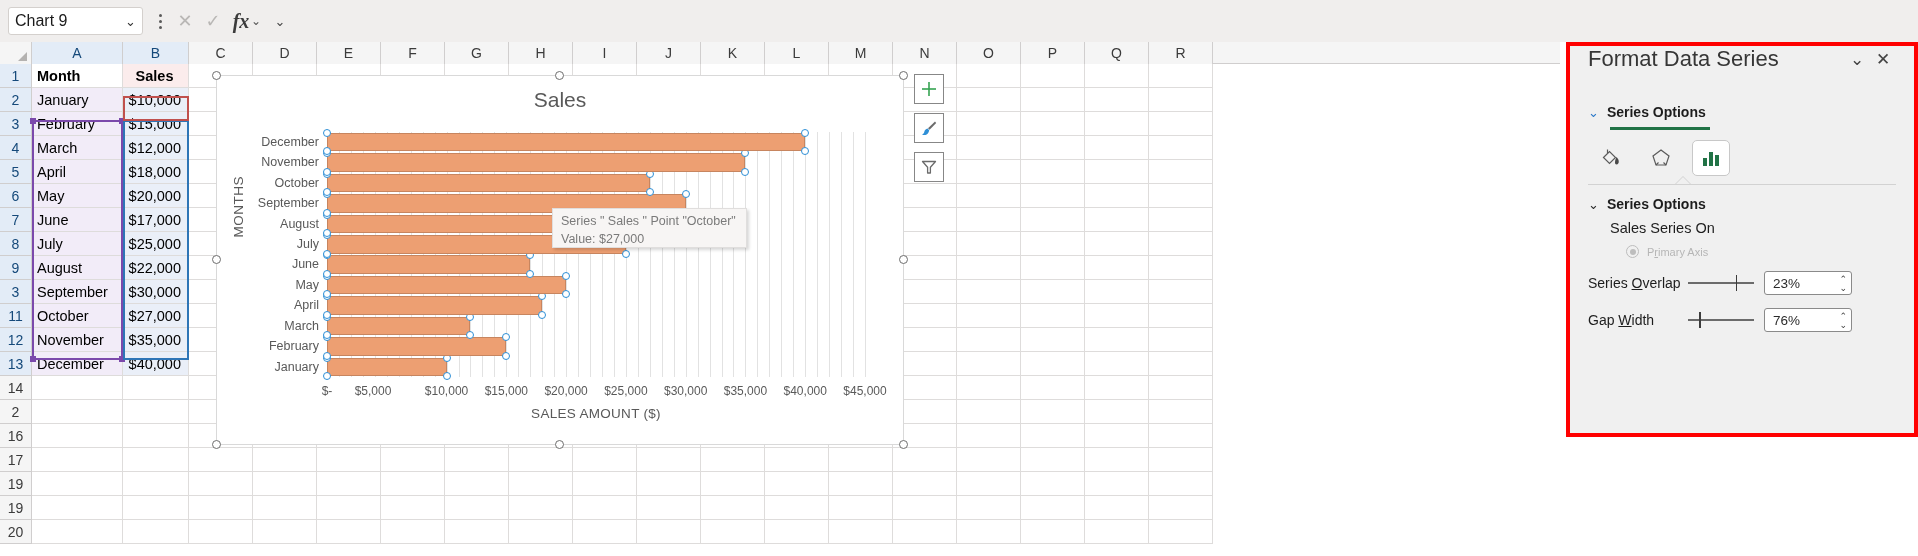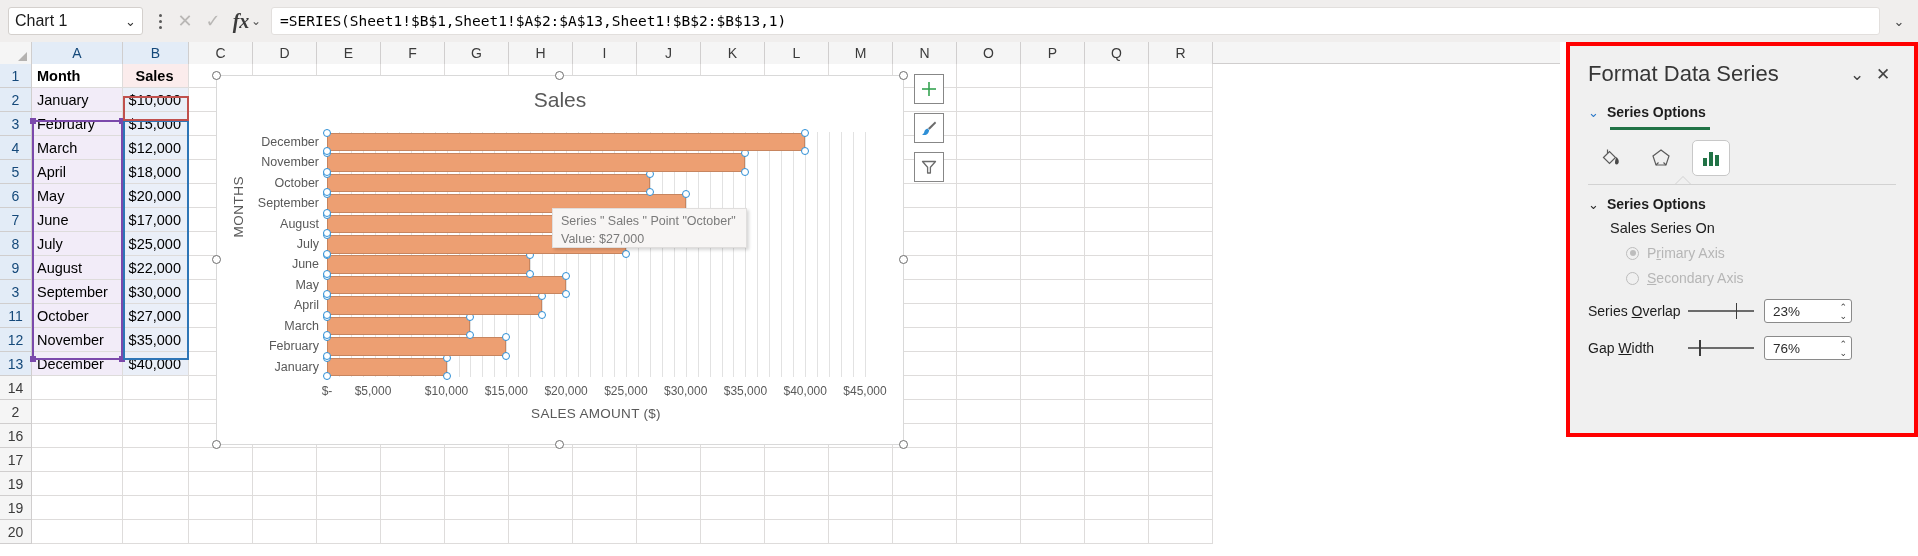--- a/index.html
+++ b/index.html
@@ -138,21 +138,21 @@
     width:30px; height:30px; margin-bottom:9px; background:#ffffff;
     border:1px solid #878787; display:flex; align-items:center; justify-content:center;
   }
 
   
   #pane {
     position:absolute; left:1566px; top:42px; width:352px; height:395px;
     background:#f0f0f0; border:4px solid #ff0000;
   }
   #pane-inner { position:absolute; inset:0; background:#f0f0f0; padding:0 18px; }
-  #pane-title-row { display:flex; align-items:center; height:56px; }
+  #pane-title-row { display:flex; height:56px; }
   #pane-title { flex:1; font-size:22px; color:#363636; }
   .pane-ico { width:26px; height:26px; display:flex; align-items:center; justify-content:center;
     color:#444; font-size:17px; }
   #sec-head { display:flex; align-items:center; gap:8px; margin-top:2px; }
   #sec-head .chev { color:#2b78c8; font-size:13px; }
   #sec-head .lbl { font-size:14px; color:#1d1d1d; font-weight:bold; }
   #sec-underline { width:100px; height:3px; background:#217346; margin:7px 0 0 22px; }
 
   #tab-icons { display:flex; align-items:center; gap:12px; margin-top:10px; padding-left:4px; }
   .tab-ico { width:38px; height:36px; display:flex; align-items:center; justify-content:center; }
@@ -164,21 +164,21 @@
     border-left:8px solid transparent; border-right:8px solid transparent; border-bottom:8px solid #d2d2d2; }
 
   #sec2 { display:flex; align-items:center; gap:8px; margin-top:11px; }
   #sec2 .chev { color:#2b2b2b; font-size:13px; }
   #sec2 .lbl { font-size:14px; color:#1d1d1d; font-weight:bold; }
   #plot-on-label { font-size:14.5px; color:#1d1d1d; margin:8px 0 0 22px; }
   .radio-row { display:flex; align-items:center; gap:8px; margin:9px 0 0 38px; }
   .radio { width:13px; height:13px; border-radius:50%; border:1.5px solid #bdbdbd; position:relative; background:#f0f0f0; }
   .radio.on::after { content:""; position:absolute; left:2.5px; top:2.5px; width:6px; height:6px;
     border-radius:50%; background:#bdbdbd; }
-  .radio-label { font-size:14px; color:#b6b6b6; }
+  .radio-label { font-size:11px; color:#b6b6b6; }
   .radio-label u { text-decoration:underline; }
 
   .slider-row { display:flex; align-items:center; margin-top:13px; }
   .sr-label { width:96px; font-size:14px; color:#1d1d1d; }
   .sr-label u { text-decoration:underline; }
   .slider { position:relative; width:66px; height:16px; margin:0 10px 0 4px; }
   .slider .track { position:absolute; left:0; right:0; top:7px; height:1.5px; background:#6b6b6b; }
   .slider .thumb { position:absolute; top:0; width:1.8px; height:16px; background:#3c3c3c; }
   .spin {
     width:88px; height:24px; background:#ffffff; border:1px solid #8a8a8a; border-radius:3px;
@@ -186,35 +186,32 @@
   }
   .spin .val { flex:1; font-size:13.5px; color:#2b2b2b; }
   .spin .arrows { display:flex; flex-direction:column; align-items:center; gap:3px; color:#3b3b3b;
     font-size:9px; line-height:6px; }
 </style>
 </head>
 <body>
 
 <div id="formula-bar">
   <div id="name-box">
-    <span class="nb-text">Chart 1</span>
+    <span class="nb-text">Chart 9</span>
     <span class="nb-caret">⌄</span>
   </div>
   <div class="kebab">
       <i></i>
       <i></i>
       <i></i>
     </div>
   <div class="fb-btn">✕</div>
   <div class="fb-btn">✓</div>
   <div class="fb-btn fb-fx">fx</div>
   <div class="fb-caret">⌄</div>
-  <div id="formula-input">
-    <span>=SERIES(Sheet1!$B$1,Sheet1!$A$2:$A$13,Sheet1!$B$2:$B$13,1)</span>
-  </div>
   <div id="fb-expand">⌄</div>
 </div>
 
 <div id="grid-wrap">
   <div id="col-head">
     <div class="corner"></div>
   <div class="ch sel" style="width: 91px;">A</div>
       <div class="ch sel" style="width: 66px;">B</div>
       <div class="ch" style="width: 64px;">C</div>
       <div class="ch" style="width: 64px;">D</div>
@@ -905,24 +902,20 @@
       <span class="chev">⌄</span>
       <span class="lbl">Series Options</span>
     </div>
 
     <div id="plot-on-label">Sales Series On</div>
 
     <div class="radio-row">
       <span class="radio on"></span>
       <span class="radio-label">P<u>r</u>imary Axis</span>
     </div>
-    <div class="radio-row">
-      <span class="radio"></span>
-      <span class="radio-label"><u>S</u>econdary Axis</span>
-    </div>
 
     <div class="slider-row">
       <span class="sr-label">Series <u>O</u>verlap</span>
       <span class="slider">
         <span class="track"></span>
         <span class="thumb" id="ov-thumb" style="left: 72%;"></span>
       </span>
       <span class="spin">
         <span class="val">23%</span>
         <span class="arrows">

